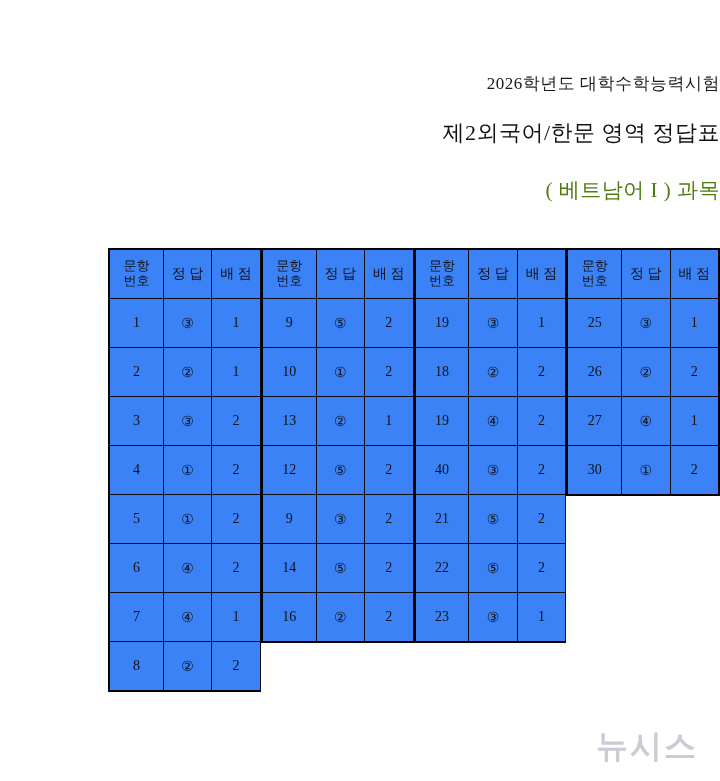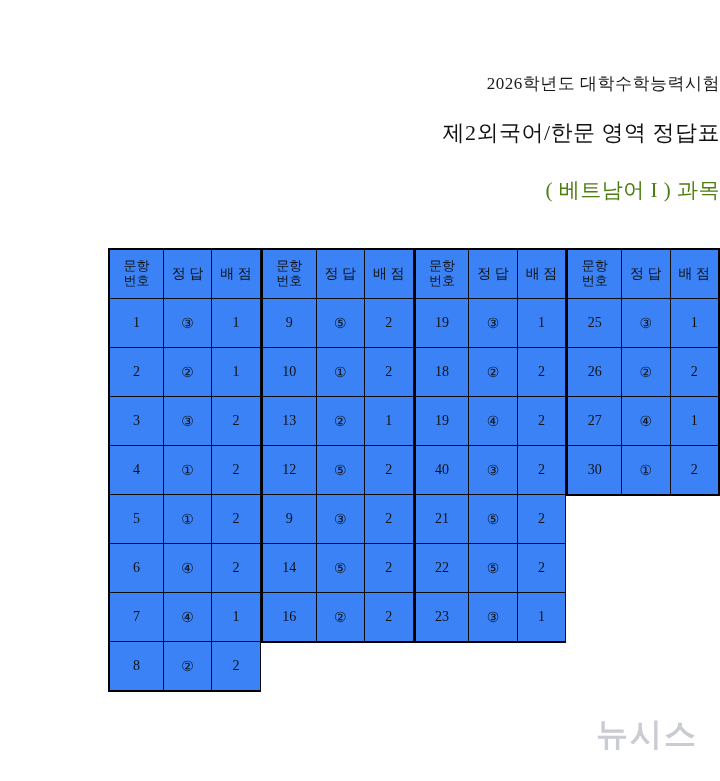--- a/index.html
+++ b/index.html
@@ -95,21 +95,21 @@
   .c-pt   { width: 46px; }
 
   .circled {
     font-size: 14px;
   }
 
   
   .watermark {
     position: absolute;
     right: 22px;
-    bottom: 24px;
+    bottom: 12px;
     font-size: 32px;
     letter-spacing: 2px;
     color: #c9ccd2;
     font-family: Liberation Mono, monospace;
     font-weight: bold;
     user-select: none;
     text-align: right;
   }
 </style>
 </head>

